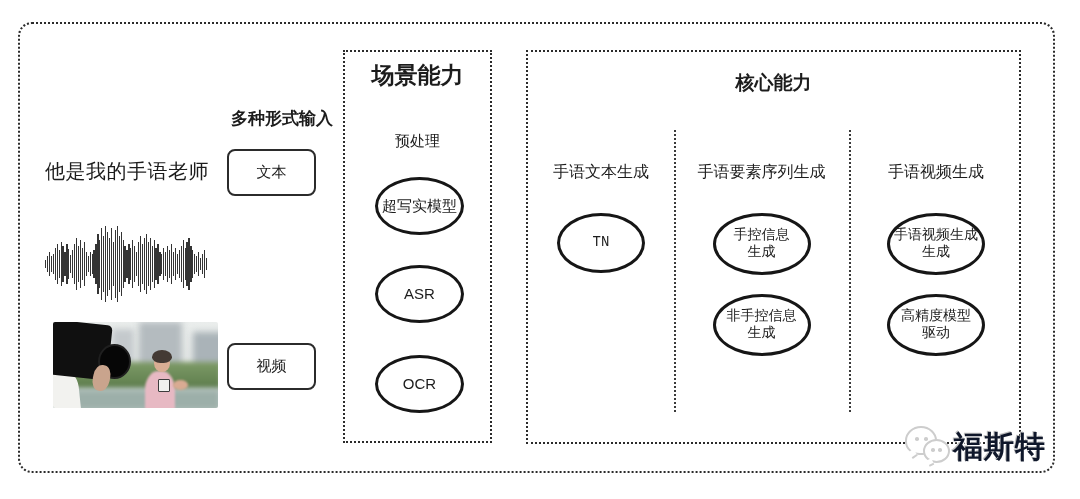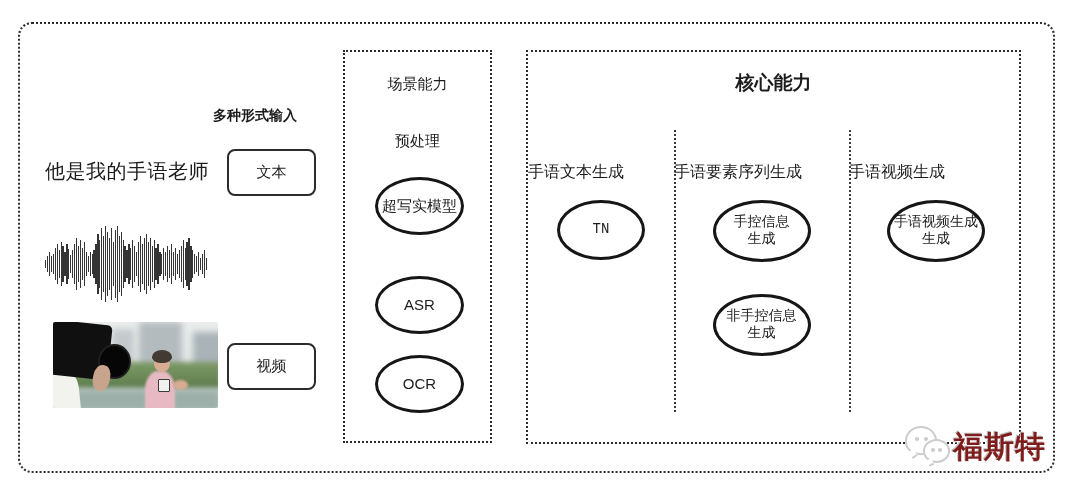--- a/index.html
+++ b/index.html
@@ -20,22 +20,22 @@
     width: 1033px; height: 447px;
     border: 2px dotted #2b2b2b;
     border-radius: 14px;
   }
 
   
   .input-header {
     position: absolute;
     left: 213px; top: 107px;
     width: 120px;
-    text-align: left;
-    font-size: 14px;
+    text-align: right;
+    font-size: 17px;
     font-weight: bold;
   }
   .sentence {
     position: absolute;
     left: 45px; top: 158px;
     width: 170px;
     font-size: 20px;
     letter-spacing: 0.5px;
     white-space: nowrap;
   }
@@ -104,24 +104,24 @@
 
   
   .scene-box {
     position: absolute;
     left: 343px; top: 50px;
     width: 149px; height: 393px;
     border: 2px dotted #2b2b2b;
     box-sizing: border-box;
   }
   .scene-title {
-    margin-top: 23px;
-    text-align: center;
-    font-size: 15px;
-    font-weight: normal;
+    margin-top: 8px;
+    text-align: center;
+    font-size: 23px;
+    font-weight: bold;
   }
   .scene-subtitle {
     position: absolute;
     left: 0; right: 0; top: 80px;
     text-align: center;
     font-size: 15px;
   }
   .ellipse {
     position: absolute;
     border: 3px solid #161616;
@@ -129,21 +129,21 @@
     background: #ffffff;
     display: flex; align-items: center; justify-content: center;
     text-align: center;
     font-size: 15px;
     line-height: 1.25;
     white-space: pre-line;
     box-sizing: border-box;
   }
   .scene-node { left: 30px; width: 89px; height: 58px; }
   .scene-node.n0 { top: 125px; }
-  .scene-node.n1 { top: 224px; }
+  .scene-node.n1 { top: 213px; }
   .scene-node.n2 { top: 303px; text-align: center; }
 
   
   .core-box {
     position: absolute;
     left: 526px; top: 50px;
     width: 495px; height: 394px;
     border: 2px dotted #2b2b2b;
     box-sizing: border-box;
     font-family: Liberation Mono, monospace;
@@ -162,25 +162,25 @@
     position: absolute;
     top: 78px; height: 282px;
     width: 0;
     border-left: 2px dotted #3a3a3a;
   }
   .col-divider.d0 { left: 146px; }
   .col-divider.d1 { left: 321px; }
   .col-header {
     position: absolute;
     left: 0; right: 0; top: 110px;
-    text-align: left;
+    text-align: center;
     font-size: 16px;
   }
   .core-node { left: 50%; transform: translateX(-50%); font-size: 14px; }
-  .core-node.r0 { top: 148px; text-align: center; }
+  .core-node.r0 { top: 161px; text-align: center; }
   .core-node.r1 { top: 242px; }
   .node-sm { width: 88px;  height: 60px; }
   .node-lg { width: 98px;  height: 62px; }
 
   
   .watermark {
     position: absolute;
     left: 903px; top: 424px;
     display: flex; align-items: center;
     z-index: 5;
@@ -208,21 +208,21 @@
   .wm-tail1 { position: absolute; left: 6px; top: 27px; width: 6px; height: 6px;
               background: #ffffff; border-right: 2.5px solid #cdcdcd;
               transform: rotate(55deg); }
   .wm-tail2 { position: absolute; left: 24px; top: 36px; width: 5px; height: 5px;
               background: #ffffff; border-right: 2.5px solid #cdcdcd;
               transform: rotate(65deg); }
   .wm-text {
     font-size: 30px;
     font-weight: bold;
     letter-spacing: 1px;
-    color: #7f1d1d;
+    color: #0f172a;
     text-shadow: 1px 1px 0 #ffffff, -1px -1px 0 #c2c2c2;
     white-space: nowrap;
   }
 </style>
 </head>
 <body>
 
 <div class="canvas">
 
   <div class="outer-border"></div>
@@ -366,20 +366,22 @@
       <div class="ellipse core-node node-lg r0">手控信息
 生成</div>
       <div class="ellipse core-node node-lg r1">非手控信息
 生成</div>
     </div>
 
     <div class="core-col c2">
       <div class="col-header">手语视频生成</div>
       <div class="ellipse core-node node-lg r0">手语视频生成
 生成</div>
+      <div class="ellipse core-node node-lg r1">高精度模型
+驱动</div>
     </div>
   </div>
 
   <div class="watermark">
     <div class="wm-icon">
       <div class="wm-bubble1">
         <div class="wm-eye wm-b1e1"></div>
         <div class="wm-eye wm-b1e2"></div>
       </div>
       <div class="wm-tail1"></div>

